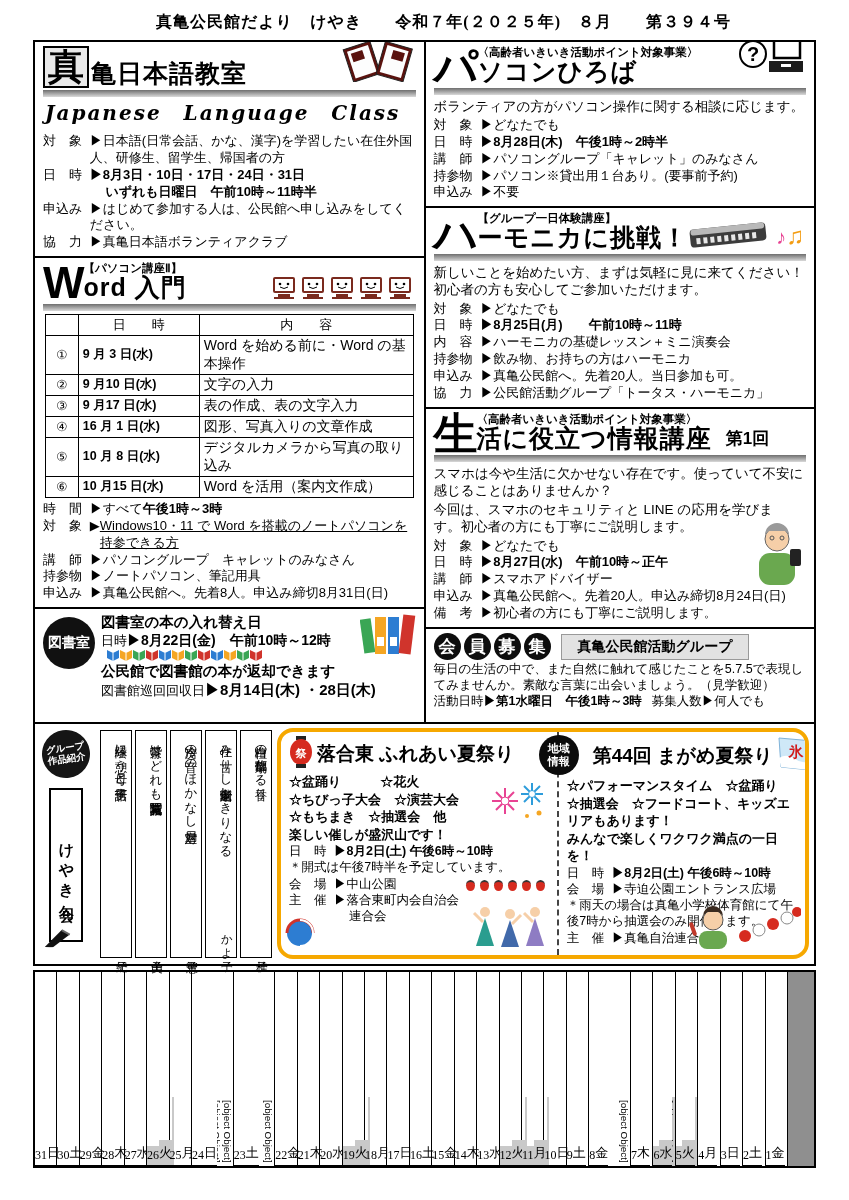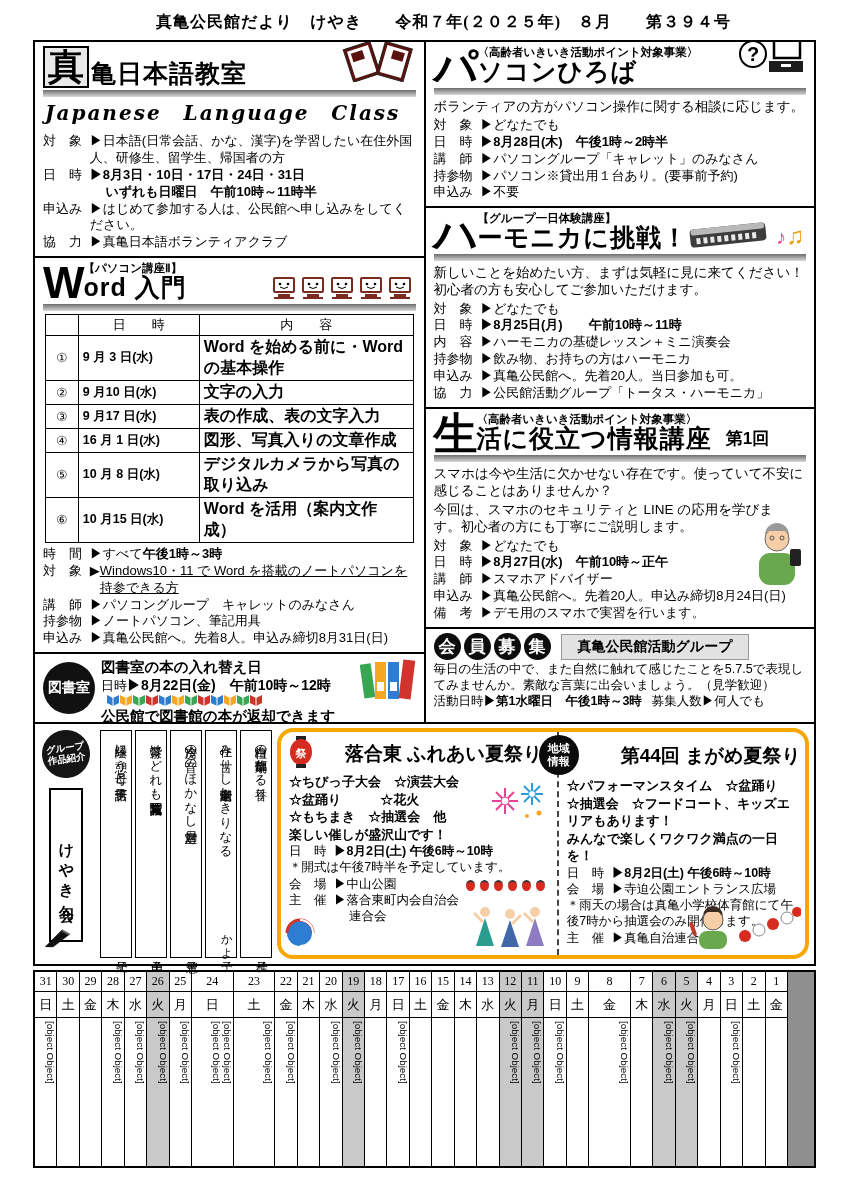--- a/index.html
+++ b/index.html
@@ -37,21 +37,21 @@
   .info-value{flex:1;}
   .info-value.bold,.info-pre.boldpre{font-weight:bold;}
   .info-value.u{text-decoration:underline;}
   .bold{font-weight:bold;}
   
   .w-table{border-collapse:collapse;width:99%;margin:3px auto 3px auto;font-size:12.5px;}
   .w-table td,.w-table th{border:1.5px solid #000;padding:1px 4px;height:17px;}
   .w-table th{font-weight:normal;text-align:center;font-size:13px;}
   .c-num{width:24px;text-align:center;}
   .c-date{width:112px;font-weight:bold;white-space:nowrap;}
-  .c-desc{font-size:16px;font-weight:bold;}
+  .c-desc{font-size:14px;}
   
   .library-flex{display:flex;align-items:flex-start;}
   .lib-badge{width:52px;height:52px;border-radius:50%;background:#111;color:#fff;
              display:flex;align-items:center;justify-content:center;font-size:14px;font-weight:bold;
              flex:none;margin:4px 6px 0 0;}
   .lib-lines{flex:1;position:relative;}
   .lib-line1{font-size:14.5px;font-weight:bold;}
   .lib-line2{font-size:13px;}
   .lib-line2 .v{font-weight:bold;font-size:14px;}
   .lib-line3{font-size:14.5px;font-weight:900;}
@@ -83,38 +83,38 @@
   .haiku-strip{border:1px solid #000;writing-mode:vertical-rl;display:flex;justify-content:space-between;
                font-family:"Liberation Serif",serif;font-size:12.5px;padding:5px 2px;width:26px;box-sizing:content-box;}
   .haiku-author{font-size:11.5px;}
   
   .festival-box{flex:1;margin:4px 5px 5px 2px;border:4px solid #f6a800;border-radius:16px;
                 position:relative;display:flex;background:#fff;overflow:hidden;}
   .fest{padding:4px 6px 2px 8px;box-sizing:border-box;position:relative;font-size:13px;}
   .fest-left{width:53%;border-right:2px dashed #444;}
   .fest-right{width:47%;}
   .fest-title-row{display:flex;align-items:center;gap:4px;margin-bottom:2px;}
-  .fest-title{font-size:19px;font-weight:900;letter-spacing:0;white-space:nowrap;margin-left:28px;}
+  .fest-title{font-size:19px;font-weight:900;letter-spacing:0;white-space:nowrap;}
   .fest-star{font-size:13px;font-weight:bold;line-height:1.35;}
   .fest-lead{font-size:13px;font-weight:bold;line-height:1.35;}
   .region-badge{position:absolute;left:53%;top:3px;transform:translateX(-50%);width:40px;height:40px;
                 border-radius:50%;background:#0b0b0b;color:#fff;display:flex;flex-direction:column;
                 align-items:center;justify-content:center;font-size:11px;font-weight:bold;line-height:1.2;z-index:3;}
   .fest .info-row{font-size:12.5px;}
   .fw-abs{position:absolute;right:10px;top:48px;}
   .lantern-dots{position:absolute;right:12px;top:148px;display:flex;gap:5px;}
   .lantern-dot{width:9px;height:9px;border-radius:50%;background:#d62b1f;border-top:2px solid #333;}
   .dancers-abs{position:absolute;right:8px;bottom:4px;}
   .temari-abs{position:absolute;left:4px;bottom:4px;}
   .man-abs{position:absolute;right:4px;bottom:2px;}
   
   .calendar{position:absolute;left:33px;top:970px;width:783px;height:198px;border:2px solid #000;
             box-sizing:border-box;display:flex;}
   .cal-cols{flex:1;display:flex;min-width:0;}
-  .cal-col{flex:1 1 0;min-width:0;border-right:1px solid #000;display:flex;flex-direction:column;}
+  .cal-col{flex:1 1 0;min-width:0;border-right:1px solid #000;display:flex;align-items:flex-end;}
   .cal-col.wide{flex:1.9 1 0;}
   .cal-col.closed .cal-date,.cal-col.closed .cal-dow,.cal-col.closed .cal-events{background:#c9c9c9;}
   .cal-date{height:19px;border-bottom:1.5px solid #000;display:flex;align-items:center;justify-content:center;
             font-size:12px;font-family:"Liberation Serif",serif;}
   .cal-dow{height:25px;border-bottom:1px solid #000;display:flex;align-items:center;justify-content:center;font-size:13px;}
   .cal-events{flex:1;writing-mode:vertical-rl;font-size:9.8px;line-height:1.12;padding:3px 1px;overflow:hidden;}
   .cal-event{margin:0;}
   .cal-filler{width:26px;flex:none;background:#8f8f8f;}
   
   .note1{color:#e84393;font-size:20px;font-weight:bold;}
@@ -546,21 +546,21 @@
                 <span class="info-value">▶スマホアドバイザー</span>
               </div>
                 <div class="info-row">
                 <span class="info-label">申込み</span>
                 <span class="info-pre"></span>
                 <span class="info-value">▶真亀公民館へ。先着20人。申込み締切8月24日(日)</span>
               </div>
                 <div class="info-row">
                 <span class="info-label">備　考</span>
                 <span class="info-pre"></span>
-                <span class="info-value">▶デモ用のスマホで実習を行います。</span>
+                <span class="info-value">▶初心者の方にも丁寧にご説明します。</span>
               </div>
               </div>
           </div>
         </section>
 
         <section class="sec">
           <div class="recruit-head">
             <div class="circle-chars">
 
             <span class="circle-char">会</span>
@@ -636,22 +636,22 @@
                 <rect x="7" y="0" width="10" height="4" fill="#222"></rect>
                 <ellipse cx="12" cy="16" rx="11" ry="13" fill="#d62b1f"></ellipse>
                 <text x="12" y="21" fill="#fff" font-size="11" font-weight="bold" text-anchor="middle">祭</text>
                 <rect x="7" y="28" width="10" height="4" fill="#222"></rect>
               </svg>
             </span>
             <span class="fest-title">落合東 ふれあい夏祭り</span>
           </div>
           <div>
 
-          <div class="fest-star">☆ちびっ子大会　☆演芸大会</div>
-              <div class="fest-star">☆盆踊り　　　☆花火</div>
+          <div class="fest-star">☆盆踊り　　　☆花火</div>
+              <div class="fest-star">☆ちびっ子大会　☆演芸大会</div>
               <div class="fest-star">☆もちまき　☆抽選会　他</div>
             </div>
           <div class="fest-lead">楽しい催しが盛沢山です！</div>
           <div>
 
           <div class="info-row">
               <span class="info-label">日　時</span>
               <span class="info-pre"></span>
               <span class="info-value bold">▶8月2日(土) 午後6時～10時</span>
             </div>

